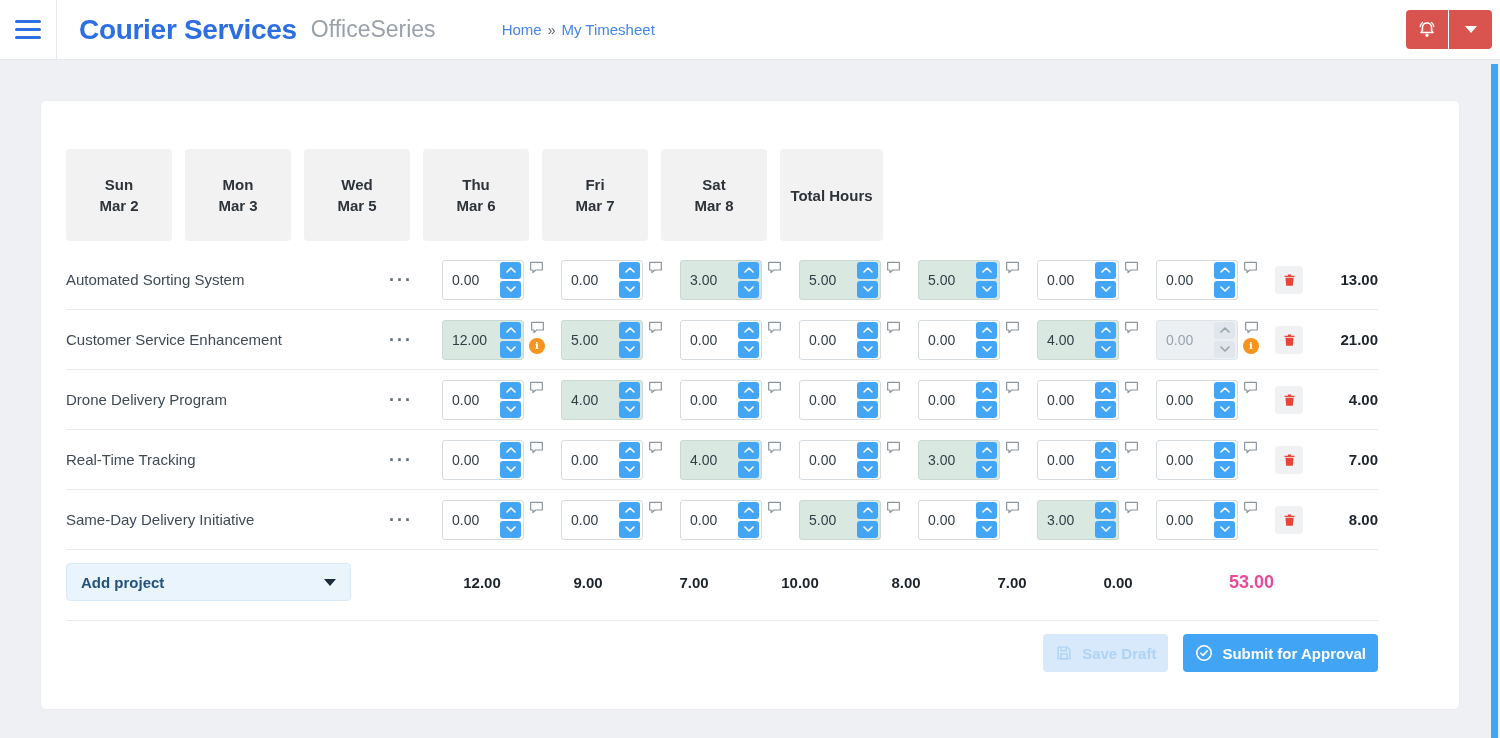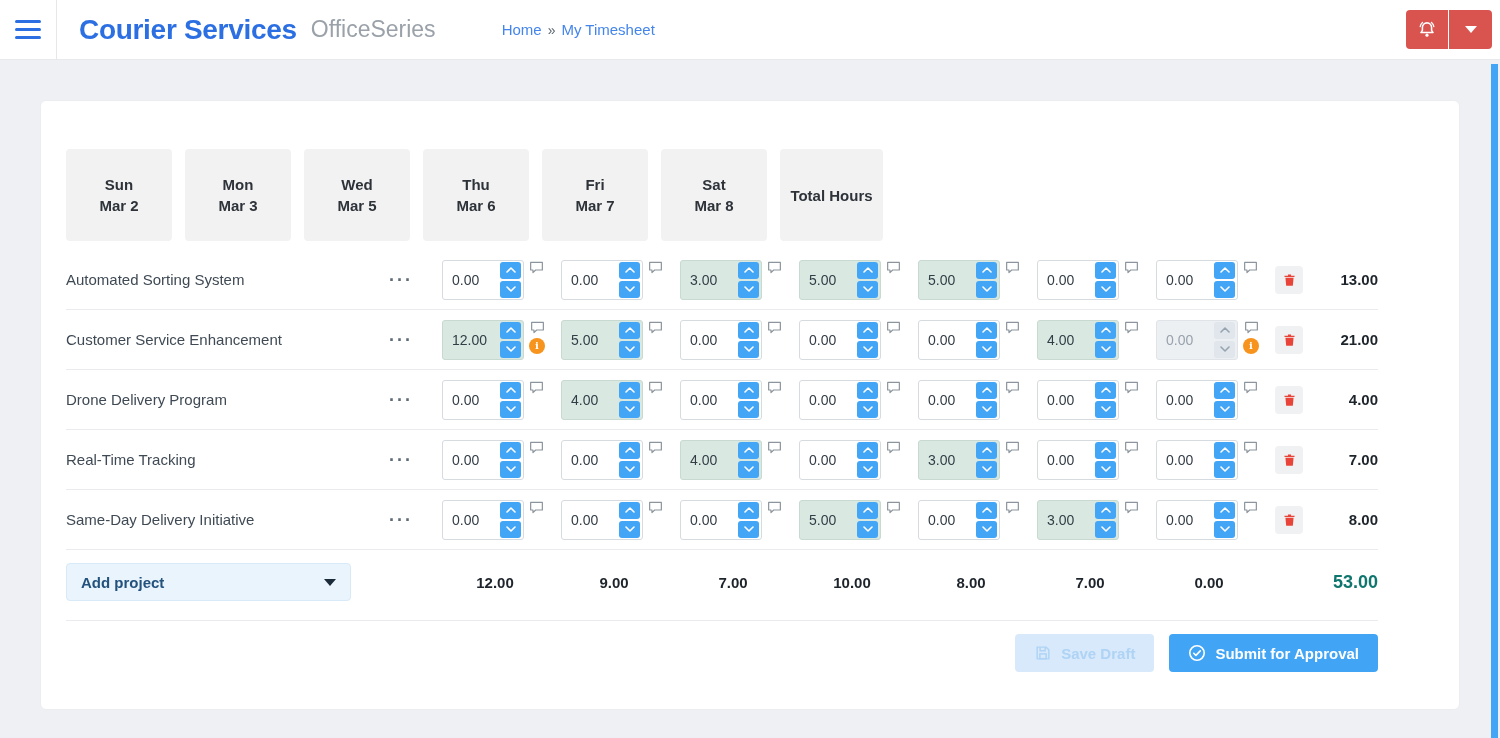--- a/index.html
+++ b/index.html
@@ -59,34 +59,34 @@
   .comment-btn svg { width:15px; height:13px; }
   .comment-btn path { stroke:#8c959d; stroke-width:1.3; fill:none; stroke-linejoin:round; }
   .warn { width:16px; height:16px; border-radius:50%; background:#f6941e; color:#fff; font-size:10px; font-weight:700;
           display:flex; align-items:center; justify-content:center; font-family:"DejaVu Serif",serif; }
   .col-total { width:103px; display:flex; align-items:center; justify-content:space-between; }
   .trash-btn { width:28px; height:28px; background:#f0f1f2; border:none; border-radius:4px; cursor:pointer; display:flex; align-items:center; justify-content:center; }
   .trash-btn svg { width:15px; height:16px; fill:#e8443a; }
   .row-total { font-size:15px; font-weight:700; color:#1d242b; }
 
   
-  .totals-row { display:flex; gap:13px; align-items:center; height:60px; margin-top:2px; }
+  .totals-row { display:flex; align-items:center; height:60px; margin-top:2px; }
   .add-project { width:285px; height:38px; background:#e9f4fd; border:1px solid #d8e9f8; border-radius:4px; cursor:pointer;
                  display:flex; align-items:center; justify-content:space-between; padding:0 14px; }
   .add-project .lbl { font-size:15px; font-weight:700; color:#23527c; }
   .add-project .dd { width:0; height:0; border-left:6px solid transparent; border-right:6px solid transparent; border-top:7px solid #1b2b3a; }
   .ap-col { width:363px; }
   .day-total { width:106px; text-align:center; font-size:15px; font-weight:700; color:#1d242b; }
-  .grand-col { width:103px; text-align:right; font-size:18px; font-weight:700; color:#0f766e; }
+  .grand-col { width:103px; text-align:right; font-size:18px; font-weight:700; color:#ec4899; }
 
   
   .foot-divider { border-top:1px solid #e9ebee; margin-top:8px; }
   .foot { display:flex; justify-content:flex-end; gap:15px; padding-top:13px; }
   .btn { height:38px; border:none; border-radius:4px; font-family:inherit; font-size:15px; font-weight:700;
-         display:flex; align-items:center; gap:9px; padding:0 19px; cursor:pointer; }
+         display:flex; align-items:center; gap:9px; padding:0 12px; cursor:pointer; }
   .btn svg { width:18px; height:18px; }
   .btn-save { background:#d8e9fb; color:#aed3f5; cursor:default; }
   .btn-save path, .btn-save rect { stroke:#aed3f5; }
   .btn-submit { background:#41a4f5; color:#fff; }
   .btn-submit path, .btn-submit circle { stroke:#fff; }
 
   
   .scroll-thumb { position:fixed; top:64px; right:2px; bottom:0; width:7px; background:#42a5f5; }
 </style>
 </head>

